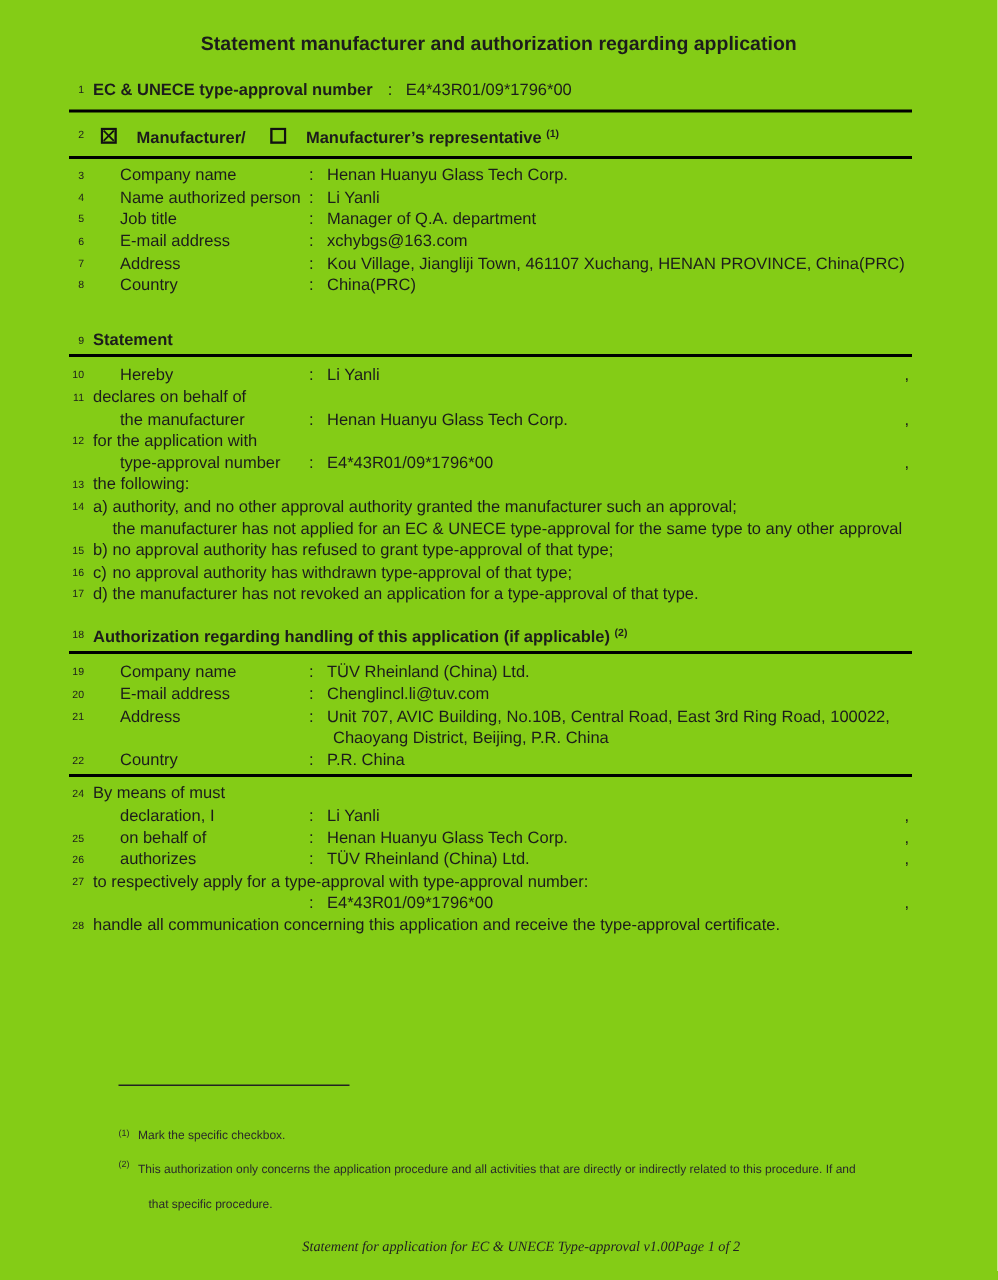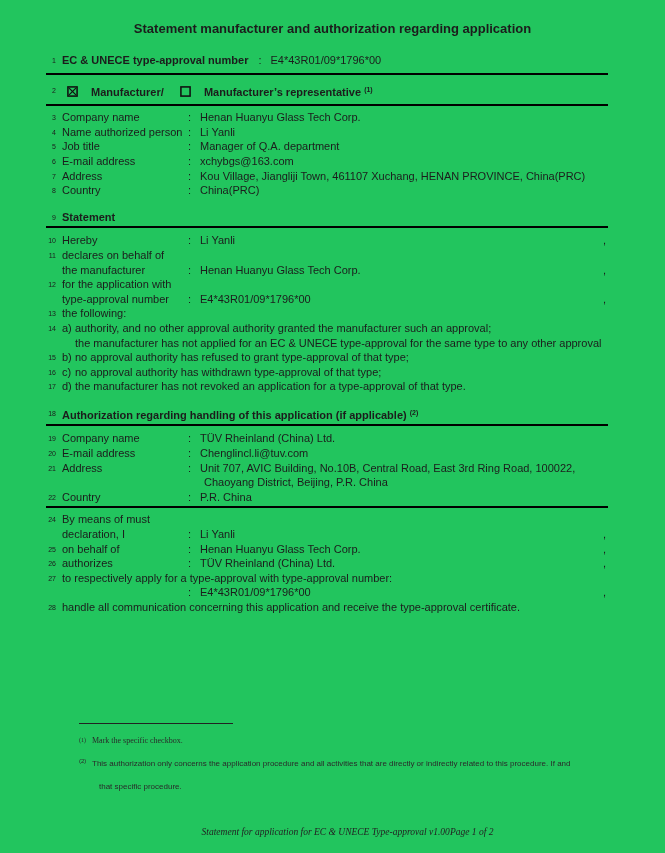--- a/index.html
+++ b/index.html
@@ -1,51 +1,51 @@
 <!DOCTYPE html>
 <html><head>
 <meta charset="utf-8">
 <style>
   html,body{margin:0;padding:0;background:#fff;}
   .page{
-    position:relative;width:665px;height:853px;background:#22c55e;overflow:hidden;
+    position:relative;width:665px;height:853px;background:#84cc16;overflow:hidden;
     font-family:"Liberation Sans","DejaVu Sans",sans-serif;font-size:11px;color:#1c1c1c;
   }
   .content{padding:0 57px 0 46px;}
   .title{padding-top:21px;text-align:center;font-weight:bold;font-size:13px;}
   .rule{border-top:2.6px solid #000;margin-top:5px;}
   .row{display:flex;line-height:14.6px;position:relative;}
   .num{flex:0 0 10px;margin-right:6px;font-size:7px;line-height:11px;padding-top:2px;text-align:right;}
   .row-body{flex:1;position:relative;}
   .field-line{display:flex;position:relative;}
-  .flabel{flex:0 0 126px;white-space:nowrap;}
+  .flabel{flex:0 0 126px;white-space:nowrap;margin-left:18px;}
   .colon{flex:0 0 12px;}
   .fvalue{white-space:nowrap;}
   .comma{position:absolute;right:2px;top:0;}
   .pre-line{white-space:nowrap;}
   .sup{font-size:7px;vertical-align:4px;}
-  .mt17{margin-top:17px;} .mt11{margin-top:12px;} .mt12{margin-top:12px;}
+  .mt17{margin-top:17px;} .mt11{margin-top:22px;} .mt12{margin-top:12px;}
   .mt8{margin-top:8px;} .mt5{margin-top:5px;} .mt4{margin-top:4px;} .mt2{margin-top:2px;}
   .cb{display:inline-block;width:11px;height:11px;vertical-align:-1px;}
   .cb svg{display:block;}
   .cb1{margin-left:5px;}
   .cb-label{font-weight:bold;margin-left:10px;}
   .cb2{margin-left:13px;}
   .approval-label{font-weight:bold;white-space:nowrap;}
   .approval-colon{margin:0 9px 0 10px;}
   .marker{flex:0 0 13px;}
   .item-lines{flex:1;}
   .item-lines div{white-space:nowrap;}
   .heading{font-weight:bold;}
   
   .fnarea{position:absolute;left:79px;right:60px;top:723px;font-size:8px;color:#2a2a2a;}
   .fn-sep{width:154px;border-top:1.2px solid #222;}
   .fn{position:relative;padding-left:13px;}
   .fn-sup{position:absolute;left:0;top:-1px;font-size:6px;}
-  .fn1{margin-top:12px;line-height:10px;font-family:Liberation Serif, serif;}
+  .fn1{margin-top:28px;line-height:10px;}
   .fn2{margin-top:13px;}
   .fn2 .fn-line{line-height:10px;margin-bottom:12.5px;white-space:nowrap;}
   .fn2 .fn-cont{padding-left:7px;}
   .footer{
     position:absolute;left:68px;right:38px;top:827px;display:flex;justify-content:center;
     font-family:"Liberation Serif","DejaVu Serif",serif;font-style:italic;font-size:9.5px;color:#222;
   }
 </style>
 </head>
 <body>

